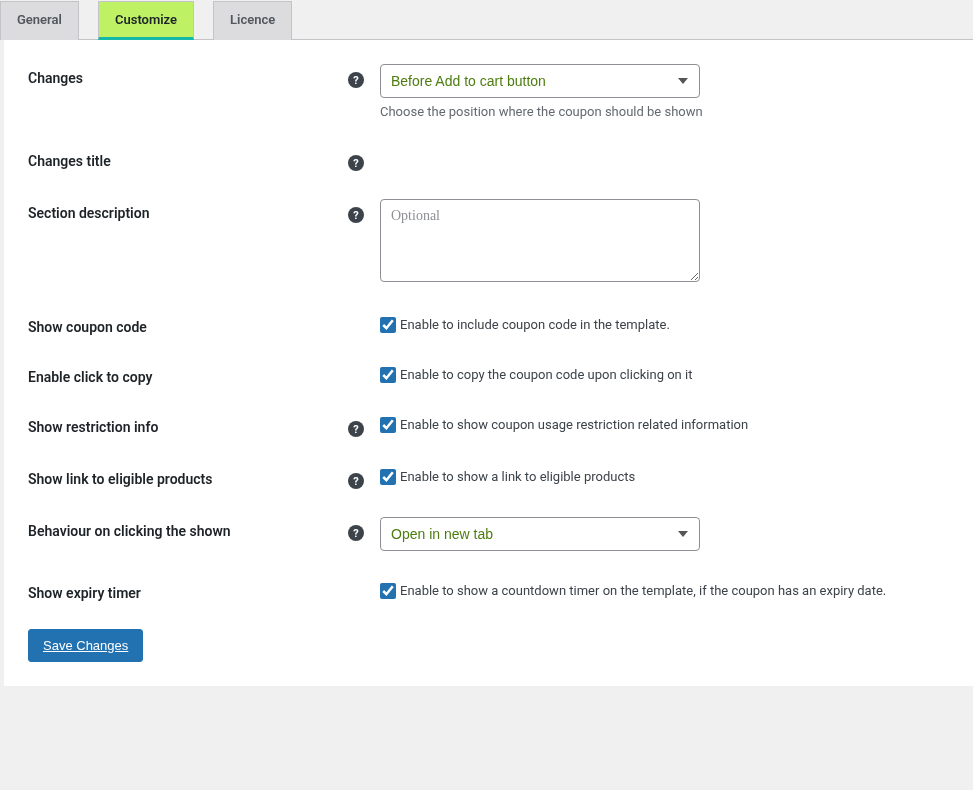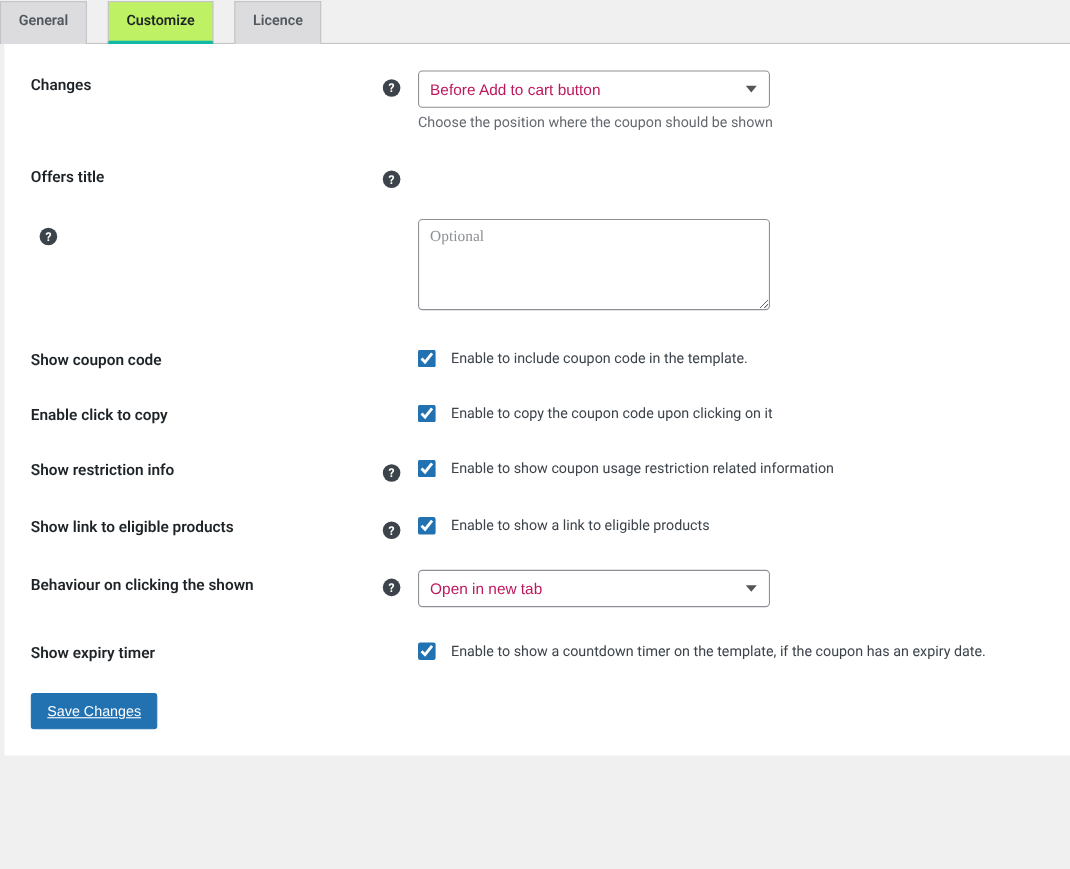--- a/index.html
+++ b/index.html
@@ -74,21 +74,21 @@
     }
     select.form-select {
       width: 320px;
       padding: 8px 32px 8px 10px;
       border: 1px solid #8c8f94;
       border-radius: 4px;
       font-size: 14px;
       background: #fff;
       appearance: none;
       cursor: pointer;
-      color: #be185d;
+      color: #4d7c0f;
     }
     .select-wrap::after {
       content: '';
       position: absolute;
       right: 12px;
       top: 50%;
       transform: translateY(-50%);
       width: 0;
       height: 0;
       border-left: 5px solid transparent;
@@ -119,22 +119,22 @@
     input.form-input::placeholder {
       color: #8c8f94;
     }
     .description {
       color: #646970;
       font-size: 13px;
       margin-top: 6px;
     }
     .checkbox-wrap {
       display: flex;
-      align-items: center;
-      gap: 14px;
+      align-items: flex-start;
+      gap: 4px;
       padding-top: 4px;
     }
     input[type="checkbox"] {
       width: 16px;
       height: 16px;
       border: 1px solid #8c8f94;
       border-radius: 3px;
       cursor: pointer;
       accent-color: #2271b1;
     }
@@ -196,29 +196,30 @@
         <select class="form-select">
           <option>Before Add to cart button</option>
         </select>
       </div>
       <div class="description">Choose the position where the coupon should be shown</div>
     </div>
   </div>
 
   <div class="form-row">
     <div class="label-col">
-      <div class="label-text">Offers title</div>
-      <div class="help-col">
-        <span class="help-icon">?</span>
-      </div>
-    </div>
-  </div>
-
-  <div class="form-row">
-    <div class="label-col">
+      <div class="label-text">Changes title</div>
+      <div class="help-col">
+        <span class="help-icon">?</span>
+      </div>
+    </div>
+  </div>
+
+  <div class="form-row">
+    <div class="label-col">
+      <div class="label-text">Section description</div>
       <div class="help-col">
         <span class="help-icon">?</span>
       </div>
     </div>
     <div class="form-control-wrap">
       <textarea class="form-textarea" placeholder="Optional" style=""></textarea>
     </div>
   </div>
 
   <div class="form-row">

